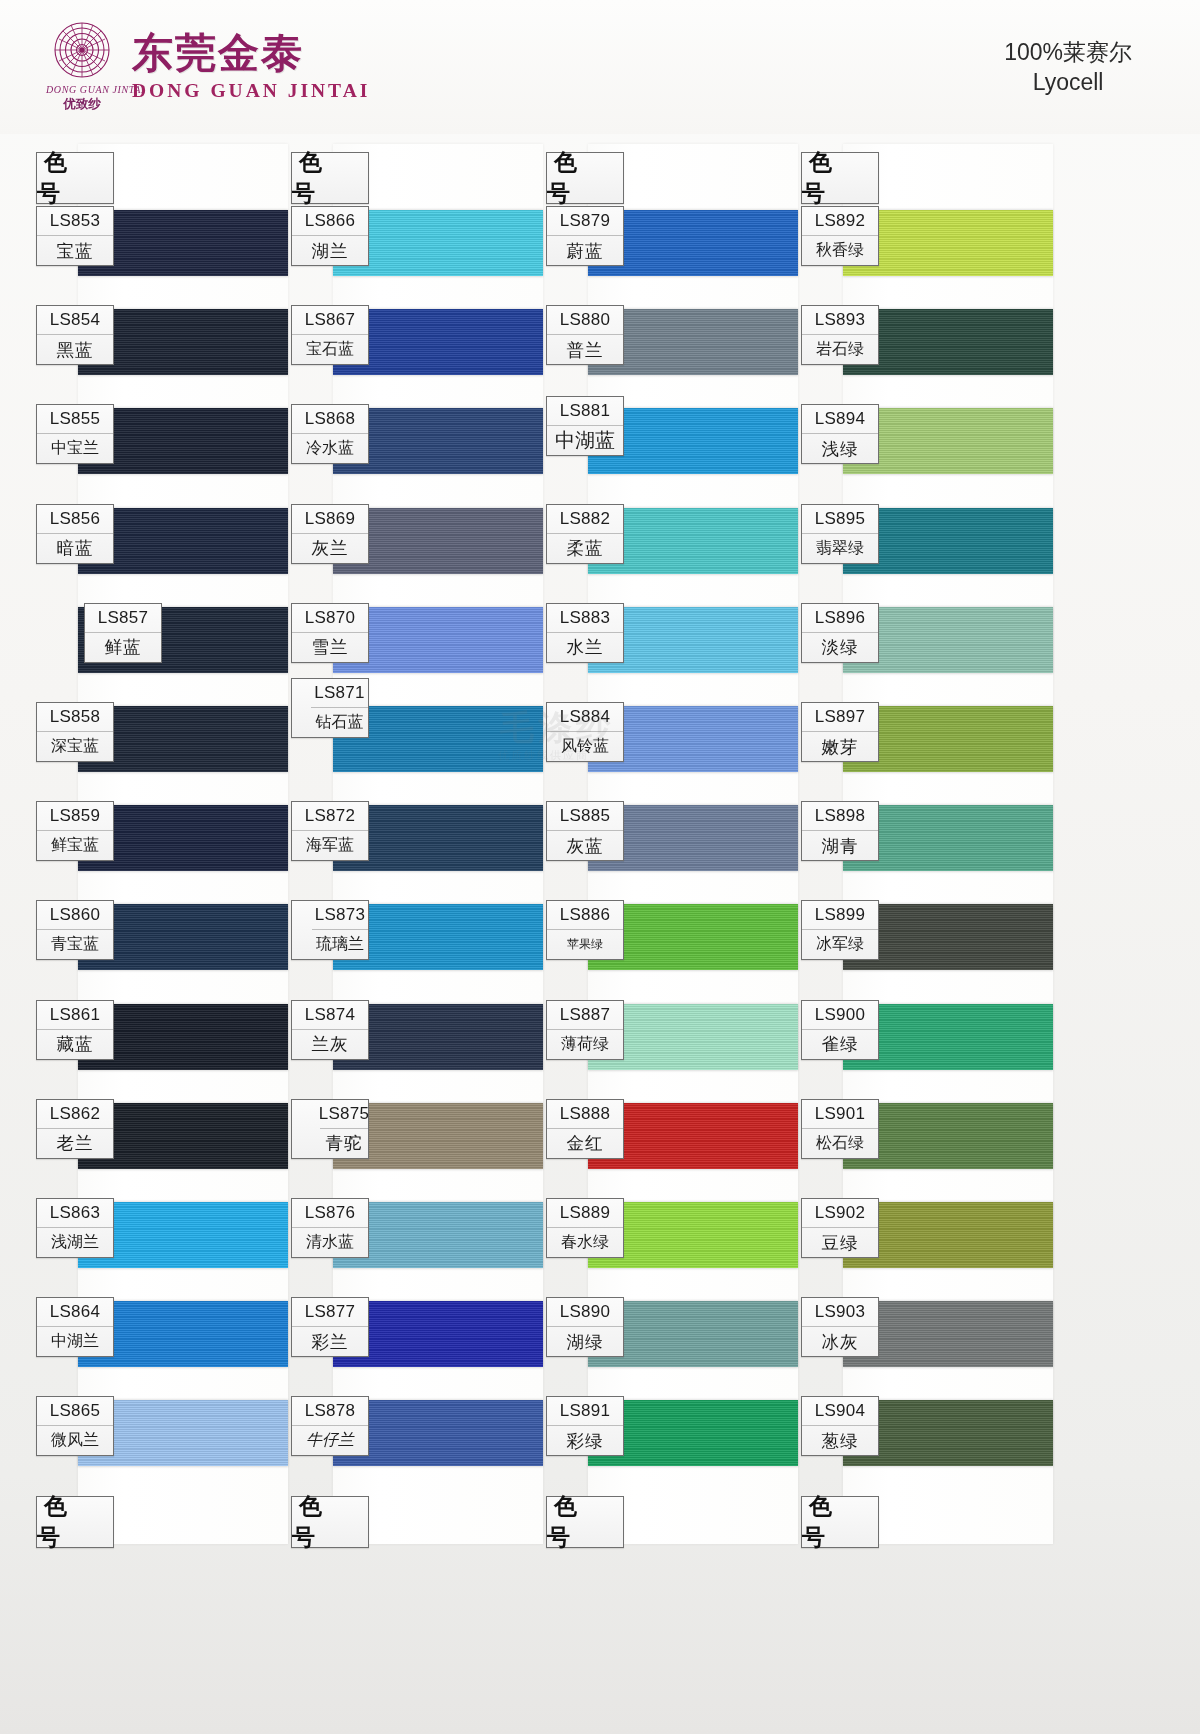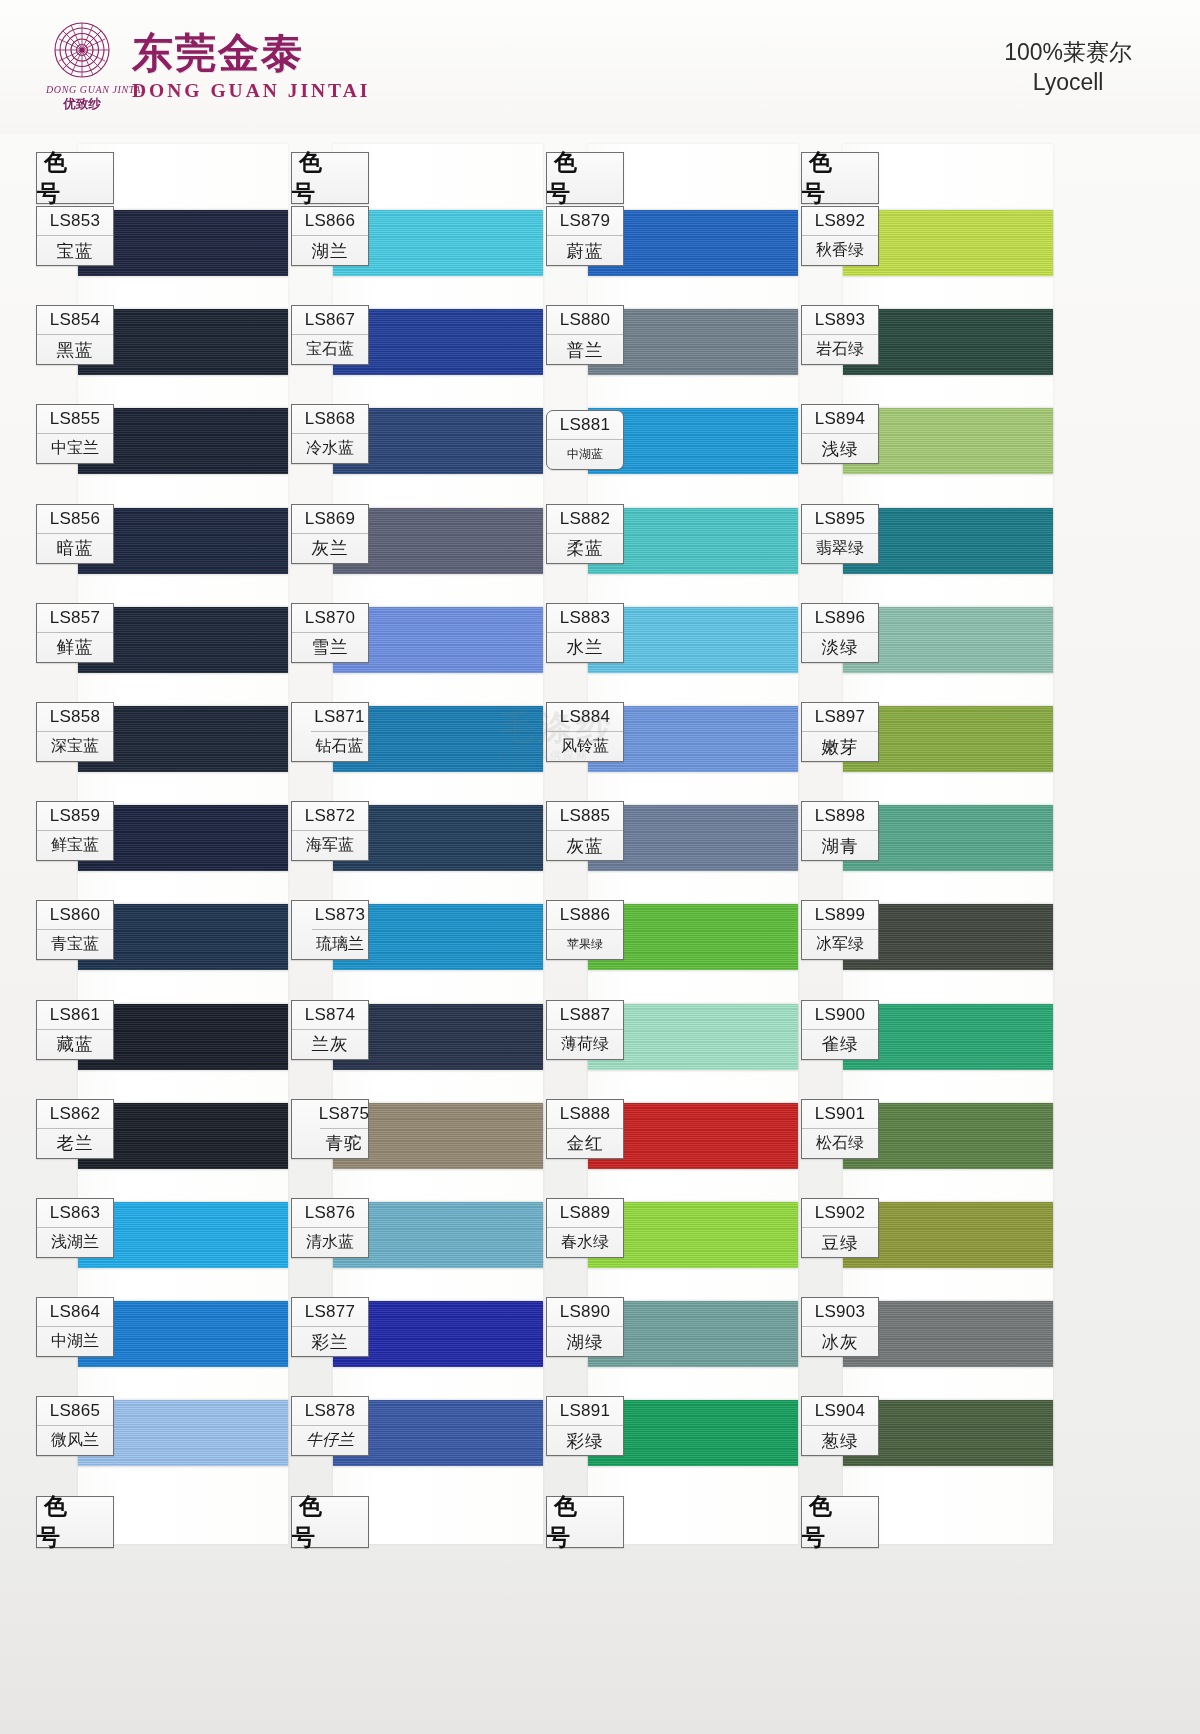--- a/index.html
+++ b/index.html
@@ -195,21 +195,21 @@
         <div class="lblbox" style="top: 270.4px;">
           <div class="lbl-code">LS855</div>
           <div class="lbl-name" style="font-size: 16px; letter-spacing: 0px;">中宝兰</div>
         </div>
         <div class="yarn" title="LS856 暗蓝" style="top: 373.6px; height: 66px; background-color: rgb(29, 39, 64);"></div>
         <div class="lblbox" style="top: 369.6px;">
           <div class="lbl-code">LS856</div>
           <div class="lbl-name">暗蓝</div>
         </div>
         <div class="yarn" title="LS857 鲜蓝" style="top: 472.8px; height: 66px; background-color: rgb(29, 39, 57);"></div>
-        <div class="lblbox" style="top: 468.8px;">
+        <div class="lblbox" style="top: 468.8px; margin-left: 48px;">
           <div class="lbl-code">LS857</div>
           <div class="lbl-name">鲜蓝</div>
         </div>
         <div class="yarn" title="LS858 深宝蓝" style="top: 572px; height: 66px; background-color: rgb(30, 39, 56);"></div>
         <div class="lblbox" style="top: 568px;">
           <div class="lbl-code">LS858</div>
           <div class="lbl-name" style="font-size: 16px; letter-spacing: 0px;">深宝蓝</div>
         </div>
         <div class="yarn" title="LS859 鲜宝蓝" style="top: 671.2px; height: 66px; background-color: rgb(27, 36, 64);"></div>
         <div class="lblbox" style="top: 667.2px;">
@@ -274,21 +274,21 @@
         <div class="lblbox" style="top: 369.6px;">
           <div class="lbl-code">LS869</div>
           <div class="lbl-name">灰兰</div>
         </div>
         <div class="yarn" title="LS870 雪兰" style="top: 472.8px; height: 66px; background-color: rgb(111, 144, 226);"></div>
         <div class="lblbox" style="top: 468.8px;">
           <div class="lbl-code">LS870</div>
           <div class="lbl-name">雪兰</div>
         </div>
         <div class="yarn" title="LS871 钻石蓝" style="top: 572px; height: 66px; background-color: rgb(26, 126, 179);"></div>
-        <div class="lblbox" style="top: 568px; padding-left: 19px;">
+        <div class="lblbox" style="top: 544px; padding-left: 19px;">
           <div class="lbl-code">LS871</div>
           <div class="lbl-name" style="font-size: 16px; letter-spacing: 0px;">钻石蓝</div>
         </div>
         <div class="yarn" title="LS872 海军蓝" style="top: 671.2px; height: 66px; background-color: rgb(35, 63, 94);"></div>
         <div class="lblbox" style="top: 667.2px;">
           <div class="lbl-code">LS872</div>
           <div class="lbl-name" style="font-size: 16px; letter-spacing: 0px;">海军蓝</div>
         </div>
         <div class="yarn" title="LS873 琉璃兰" style="top: 770.4px; height: 66px; background-color: rgb(28, 148, 205);"></div>
         <div class="lblbox" style="top: 766.4px; padding-left: 20px;">
@@ -333,23 +333,23 @@
         <div class="lblbox" style="top: 72px;">
           <div class="lbl-code">LS879</div>
           <div class="lbl-name">蔚蓝</div>
         </div>
         <div class="yarn" title="LS880 普兰" style="top: 175.2px; height: 66px; background-color: rgb(115, 130, 142);"></div>
         <div class="lblbox" style="top: 171.2px;">
           <div class="lbl-code">LS880</div>
           <div class="lbl-name">普兰</div>
         </div>
         <div class="yarn" title="LS881 中湖蓝" style="top: 274.4px; height: 66px; background-color: rgb(31, 155, 219);"></div>
-        <div class="lblbox" style="top: 276px; border-radius: 7px;">
+        <div class="lblbox" style="top: 262px;">
           <div class="lbl-code">LS881</div>
-          <div class="lbl-name" style="font-size: 12px; letter-spacing: 0px;">中湖蓝</div>
+          <div class="lbl-name" style="font-size: 20px; letter-spacing: 0px;">中湖蓝</div>
         </div>
         <div class="yarn" title="LS882 柔蓝" style="top: 373.6px; height: 66px; background-color: rgb(78, 199, 200);"></div>
         <div class="lblbox" style="top: 369.6px;">
           <div class="lbl-code">LS882</div>
           <div class="lbl-name">柔蓝</div>
         </div>
         <div class="yarn" title="LS883 水兰" style="top: 472.8px; height: 66px; background-color: rgb(97, 198, 232);"></div>
         <div class="lblbox" style="top: 468.8px;">
           <div class="lbl-code">LS883</div>
           <div class="lbl-name">水兰</div>

